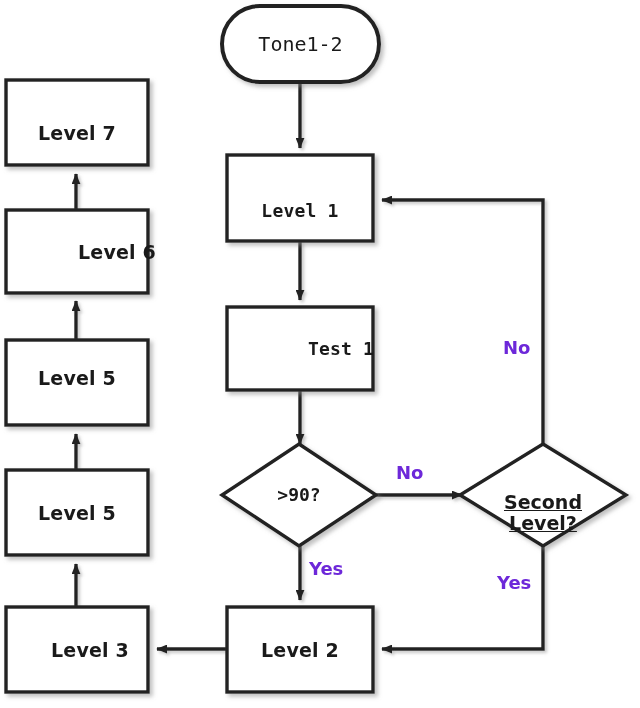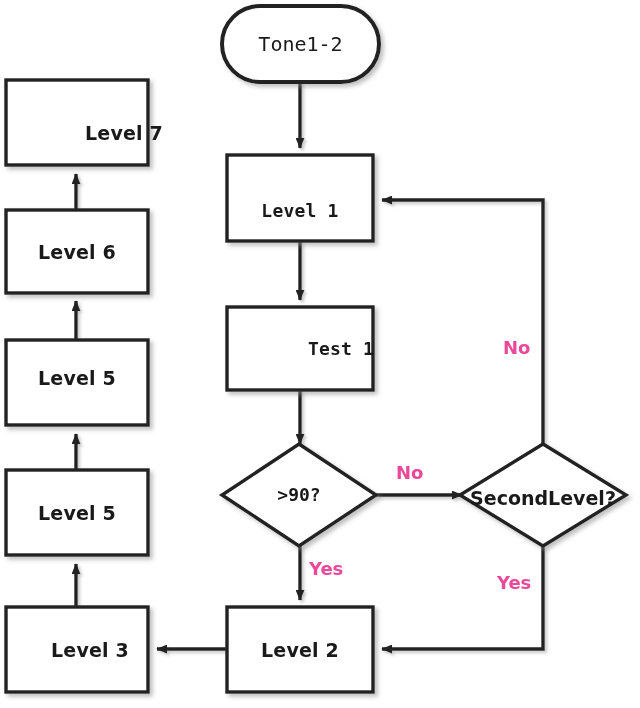--- a/index.html
+++ b/index.html
@@ -45,21 +45,21 @@
   .diamond-label {
     font-size: 19px;
     line-height: 1.12;
   }
   .mono-ish {
     font-family: "DejaVu Sans Mono", "Liberation Mono", monospace;
     font-size: 18px;
   }
   .edge-label {
     position: absolute;
-    color: #ec4899;
+    color: #6d28d9;
     font-weight: bold;
     font-size: 18px;
     white-space: nowrap;
     pointer-events: none;
   }
 </style>
 </head>
 <body>
 
 <div id="flow-root">
@@ -136,36 +136,36 @@
   </svg>
 
   <div class="node-label terminal-label" style="left:222px; top:6px; width:157px; height:76px;">Tone1-2</div>
 
   <div class="node-label box-label mono-ish" style="left:227px; top:155px; width:146px; height:86px;margin-top:12px;">Level 1</div>
 
   <div class="node-label box-label mono-ish" style="left:227px; top:307px; width:146px; height:83px;padding-left:41px;">Test 1</div>
 
   <div class="node-label diamond-label mono-ish" style="left:240px; top:470px; width:118px; height:50px;">&gt;90?</div>
 
-  <div class="node-label diamond-label" style="left:478px; top:466px; width:130px; height:66px; ">
+  <div class="node-label diamond-label" style="left:478px; top:480px; width:130px; height:66px; flex-direction:column;text-decoration:underline;">
     <span>Second</span>
     <span>Level?</span>
   </div>
 
   <div class="node-label box-label" style="left:227px; top:607px; width:146px; height:85px;">Level 2</div>
 
   <div class="node-label box-label" style="left:6px; top:607px; width:168px; height:85px;">Level 3</div>
 
   <div class="node-label box-label" style="left:6px; top:470px; width:142px; height:85px;">Level 5</div>
 
   <div class="node-label box-label" style="left:6px; top:340px; width:142px; height:75px;">Level 5</div>
 
-  <div class="node-label box-label" style="left:6px; top:210px; width:142px; height:83px;">Level 6</div>
+  <div class="node-label box-label" style="left:6px; top:210px; width:142px; height:83px;padding-left:40px;">Level 6</div>
 
-  <div class="node-label box-label" style="left:6px; top:80px; width:142px; height:105px;margin-left:47px;">Level 7</div>
+  <div class="node-label box-label" style="left:6px; top:80px; width:142px; height:105px;">Level 7</div>
 
   <div class="edge-label" style="left:396px; top:462px;">No</div>
 
   <div class="edge-label" style="left:309px; top:558px;">Yes</div>
 
   <div class="edge-label" style="left:503px; top:337px;">No</div>
 
   <div class="edge-label" style="left:497px; top:572px;">Yes</div>
 
 </div>

